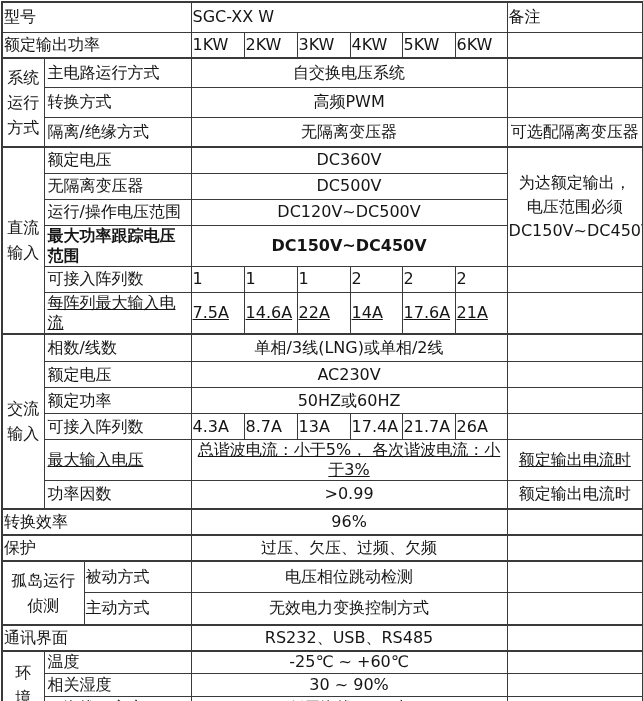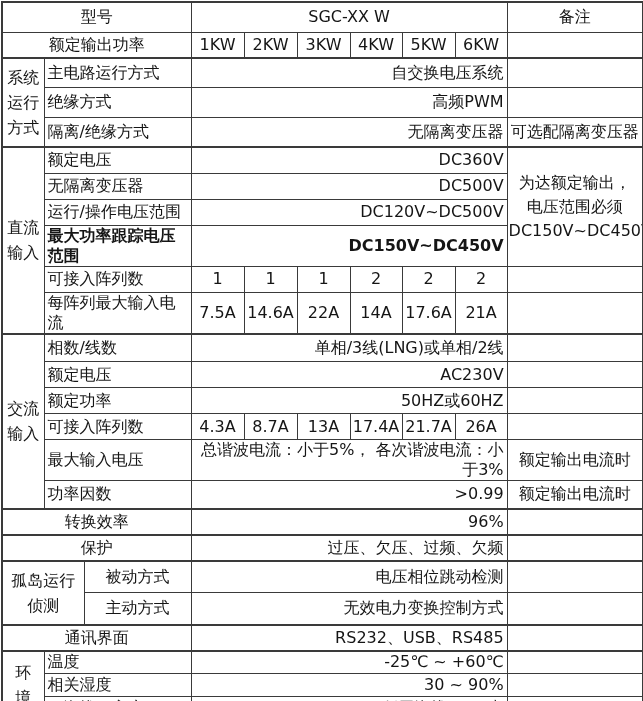--- a/index.html
+++ b/index.html
@@ -27,32 +27,32 @@
     border: 1px solid #3a3a3a;
     padding: 0 3px;
     vertical-align: middle;
     overflow: hidden;
     line-height: 1.25;
   }
   tr { height: 26px; }
   tr.h30 { height: 30px; }
   tr.h28 { height: 28px; }
   tr.h40 { height: 40px; font-weight: bold; }
-  tr.h44 { height: 40px; }
+  tr.h44 { height: 40px; text-decoration: underline; }
   tr.h23 { height: 23px; }
   tr.sec > td { border-top-width: 2px; }
-  td.c { text-align: center; padding: 0 1px; }
+  td.c { padding: 0 1px; }
   td.g {
     text-align: center;
     white-space: pre-line;
     line-height: 25px;
     padding: 6px 1px;
   }
   td.l { text-align: left; margin-top: 16px; }
-  td.v { text-align: right; }
+  td.v { text-align: center; }
   td.r { text-align: center; padding: 0 1px; }
   td.r .rline { line-height: 24px; }
 </style>
 </head>
 <body>
 
 <div class="sheet">
 <table class="spec">
   <colgroup>
     <col style="width:42px">
@@ -87,21 +87,21 @@
 
   <tr class="sec">
     <td class="g" rowspan="3">系统
 运行
 方式</td>
     <td class="l" colspan="2">主电路运行方式</td>
     <td class="v" colspan="6">自交换电压系统</td>
     <td class="r"></td>
   </tr>
   <tr>
-    <td class="l" colspan="2">绝缘方式</td>
+    <td class="l" colspan="2">转换方式</td>
     <td class="v" colspan="6">高频PWM</td>
     <td class="r"></td>
   </tr>
   <tr>
     <td class="l" colspan="2">隔离/绝缘方式</td>
     <td class="v" colspan="6">无隔离变压器</td>
     <td class="r">可选配隔离变压器</td>
   </tr>
 
   <tr class="sec">

